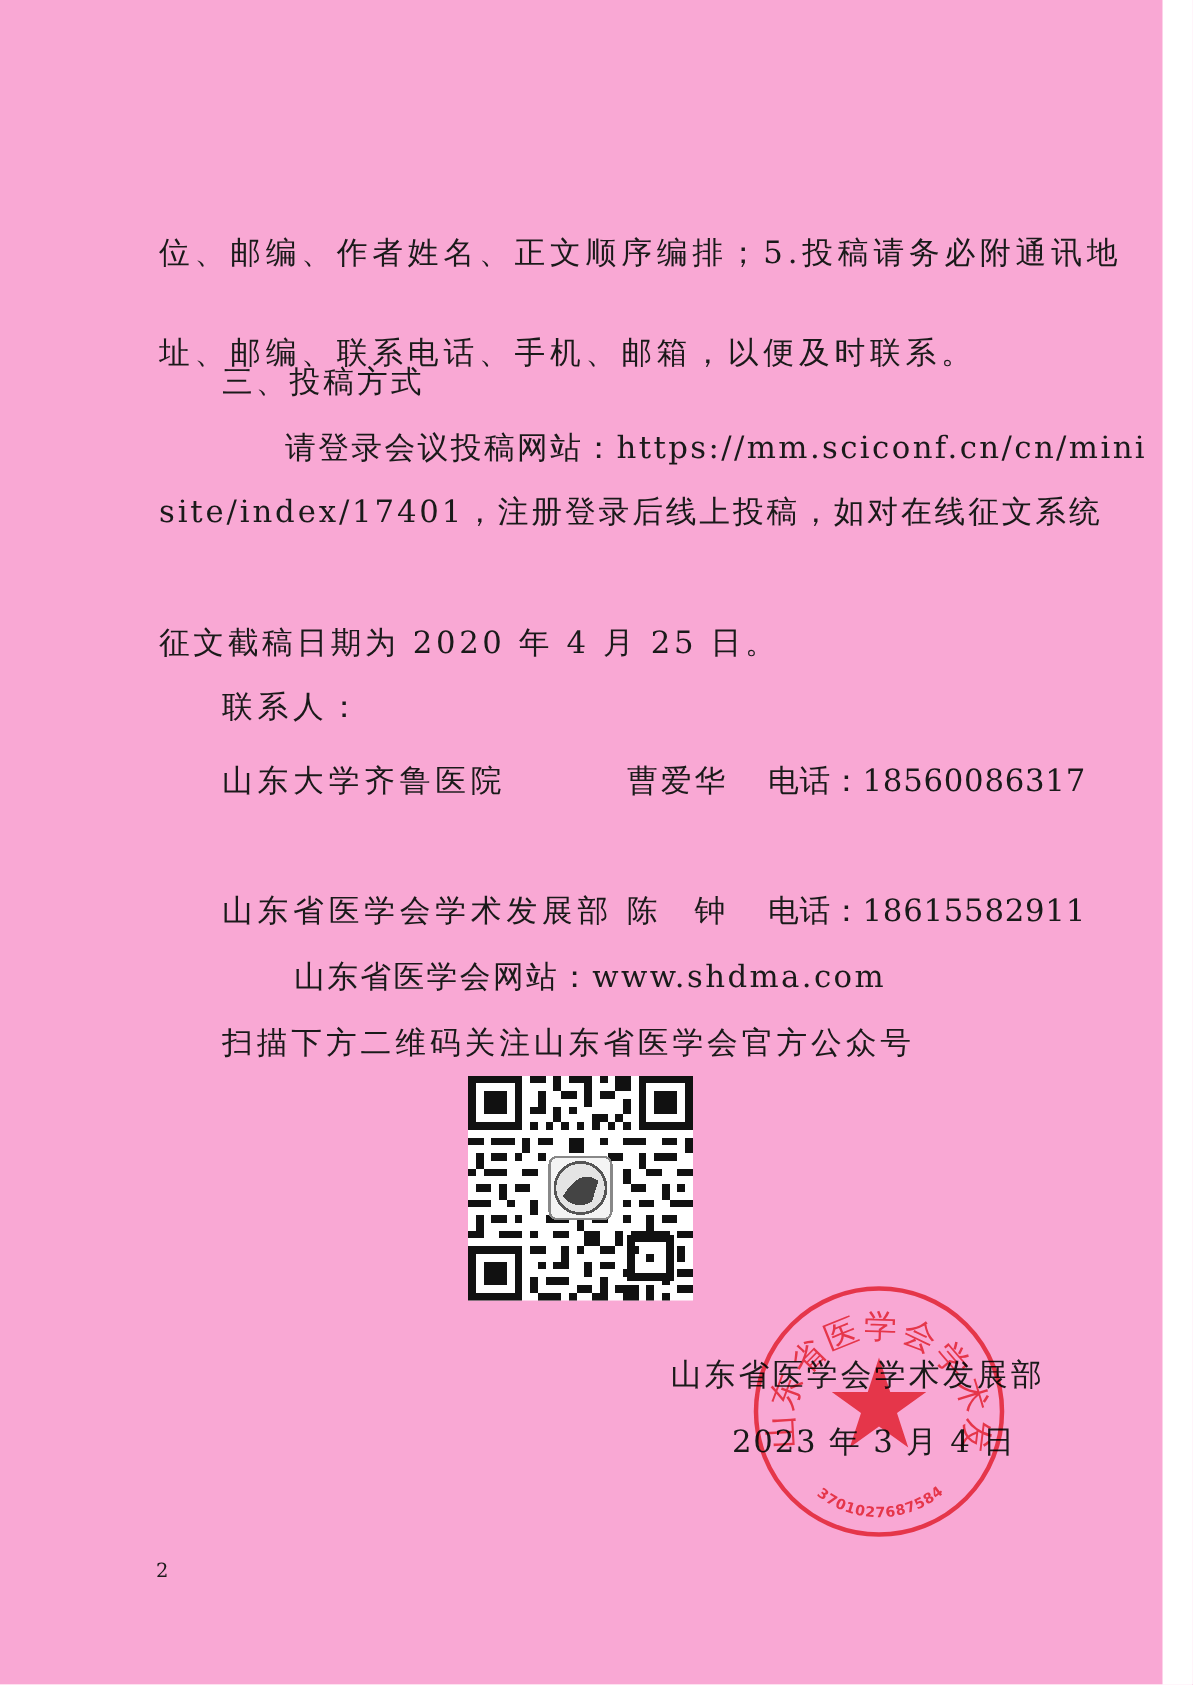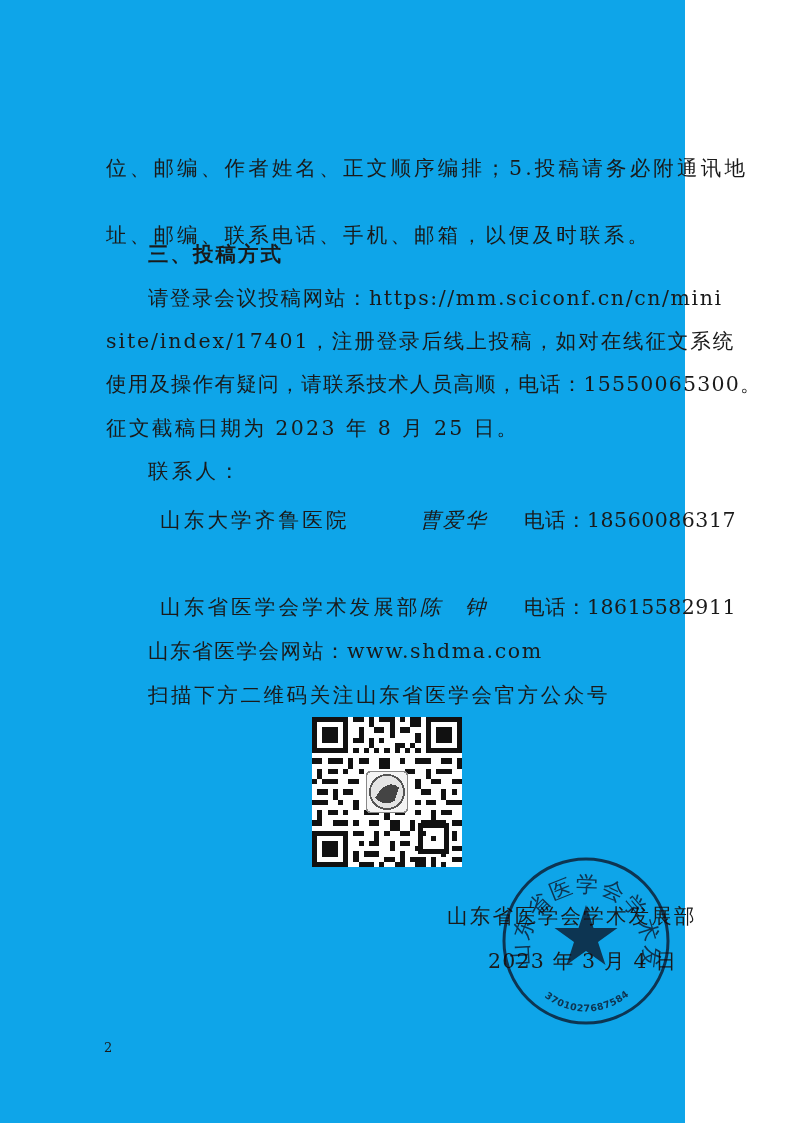--- a/index.html
+++ b/index.html
@@ -1,58 +1,57 @@
 <!DOCTYPE html>
 <html><head>
 <meta charset="utf-8">
 <style>
   html, body { margin: 0; padding: 0; background: #ffffff; }
   body { width: 795px; height: 1123px; position: relative; overflow: hidden; font-family: "DejaVu Serif", "Liberation Serif", serif; color: #1a1a1a; }
-  .page { position: absolute; left: 0; top: 0; width: 685px; height: 1123px; background: #0ea5e9; }
+  .page { position: absolute; left: 0; top: 0; width: 775px; height: 1123px; background: #f9a8d4; }
   .line { position: absolute; left: 106px; width: 580px; font-size: 20.5px; line-height: 26px; white-space: nowrap; letter-spacing: 3.2px; }
   .indent { left: 148px; }
-  .heading { font-family: "DejaVu Sans", "Liberation Sans", sans-serif; font-weight: bold; letter-spacing: 2px; }
-  .contact-row { position: absolute; left: 148px; width: 540px; height: 26px; font-size: 20.5px; line-height: 26px; white-space: nowrap; margin-left: 12px; }
+  .heading { font-family: "DejaVu Sans", "Liberation Sans", sans-serif; font-weight: normal; letter-spacing: 2px; }
+  .contact-row { position: absolute; left: 148px; width: 540px; height: 26px; font-size: 20.5px; line-height: 26px; white-space: nowrap; }
   .contact-row .org { position: absolute; left: 0; letter-spacing: 3.2px; }
-  .contact-row .person { position: absolute; left: 260px; letter-spacing: 2px; font-style: italic; }
+  .contact-row .person { position: absolute; left: 270px; letter-spacing: 2px; }
   .contact-row .phone { position: absolute; left: 364px; letter-spacing: 0.5px; }
   .qr { position: absolute; left: 311px; top: 717px; width: 152px; height: 150px; }
   .sig { position: absolute; font-size: 20.5px; line-height: 26px; white-space: nowrap; letter-spacing: 2.2px; z-index: 1; }
   .stamp { position: absolute; left: 500px; top: 855px; width: 172px; height: 172px; z-index: 2; opacity: 0.85; mix-blend-mode: multiply; }
   .page-num { position: absolute; left: 104px; top: 1040px; font-size: 13px; font-family: "DejaVu Serif", serif; }
 </style>
 </head>
 <body>
 
 <div class="page">
 
   <div class="line" style="top:155px;">位、邮编、作者姓名、正文顺序编排；5.投稿请务必附通讯地</div>
   <div class="line" style="top:198px;margin-top:24px;">址、邮编、联系电话、手机、邮箱，以便及时联系。</div>
 
   <div class="line indent heading" style="top:241px;">三、投稿方式</div>
 
-  <div class="line indent" style="top:285px; letter-spacing:1.6px;">请登录会议投稿网站：https://mm.sciconf.cn/cn/mini</div>
+  <div class="line indent" style="top:285px; letter-spacing:1.6px;margin-left:42px;">请登录会议投稿网站：https://mm.sciconf.cn/cn/mini</div>
   <div class="line" style="top:328px; letter-spacing:1.9px;text-align:right;">site/index/17401，注册登录后线上投稿，如对在线征文系统</div>
-  <div class="line" style="top:371px; letter-spacing:1.2px;">使用及操作有疑问，请联系技术人员高顺，电话：15550065300。</div>
-  <div class="line" style="top:415px; letter-spacing:2.4px;">征文截稿日期为 2023 年 8 月 25 日。</div>
+  <div class="line" style="top:415px; letter-spacing:2.4px;">征文截稿日期为 2020 年 4 月 25 日。</div>
 
   <div class="line indent" style="top:458px;">联系人：</div>
 
   <div class="contact-row" style="top:507px;">
     <span class="org">山东大学齐鲁医院</span>
     <span class="person">曹爱华</span>
     <span class="phone">电话：18560086317</span>
   </div>
   <div class="contact-row" style="top:594px;">
     <span class="org">山东省医学会学术发展部</span>
     <span class="person">陈　钟</span>
     <span class="phone">电话：18615582911</span>
   </div>
 
-  <div class="line indent" style="top:638px; letter-spacing:1.6px;">山东省医学会网站：www.shdma.com</div>
+  <div class="line indent" style="top:638px; letter-spacing:1.6px;margin-left:48px;">山东省医学会网站：www.shdma.com</div>
   <div class="line indent" style="top:682px; letter-spacing:2.6px;">扫描下方二维码关注山东省医学会官方公众号</div>
 
   <svg class="qr" viewBox="0 0 29 29" shape-rendering="crispEdges">
     <rect x="0" y="0" width="29" height="29" fill="#fff"></rect>
     <g fill="#111">
 
       <path d="M0 0h7v7h-7z M1 1v5h5v-5z" fill-rule="evenodd"></path>
       <rect x="2" y="2" width="3" height="3"></rect>
       <path d="M22 0h7v7h-7z M23 1v5h5v-5z" fill-rule="evenodd"></path>
       <rect x="24" y="2" width="3" height="3"></rect>

